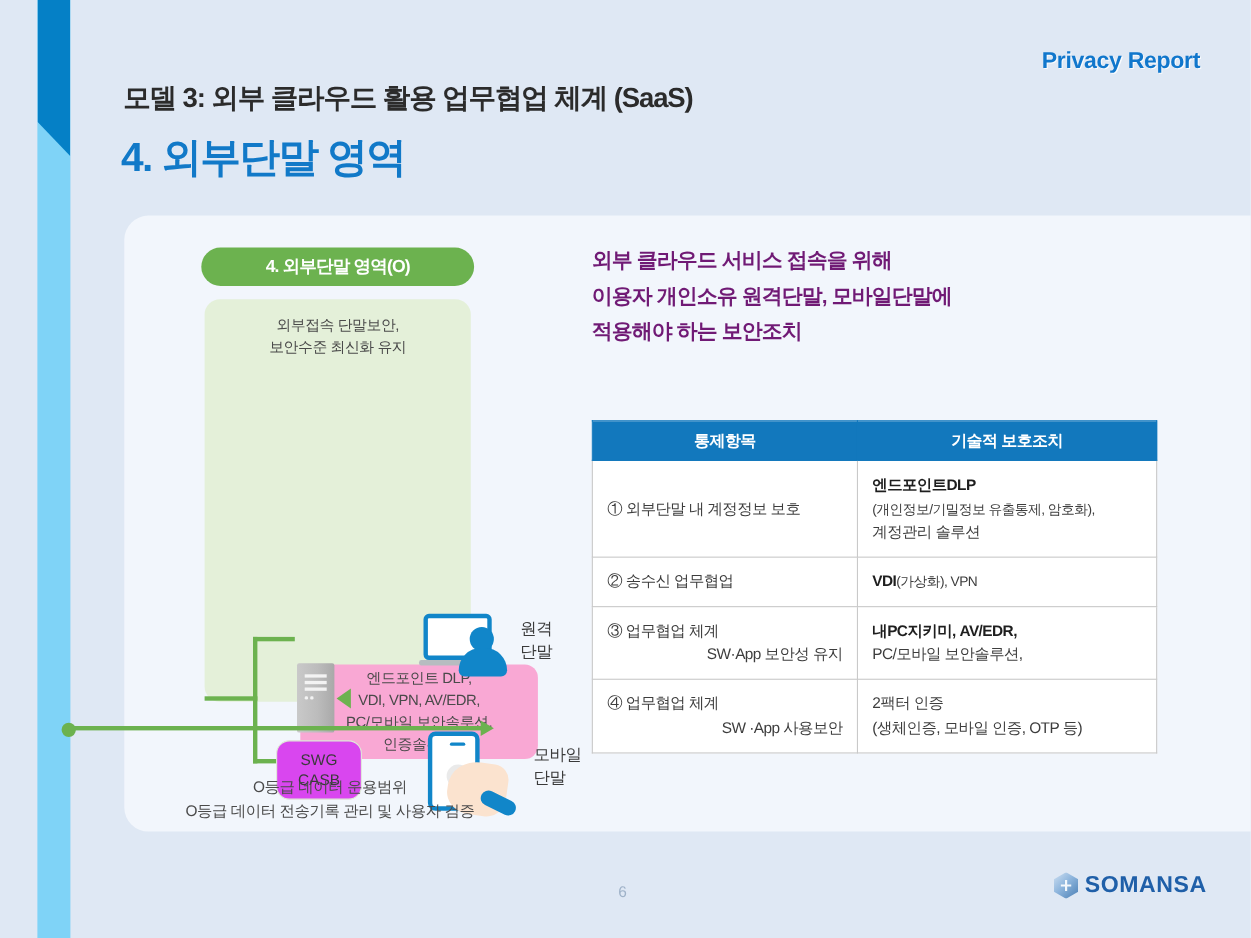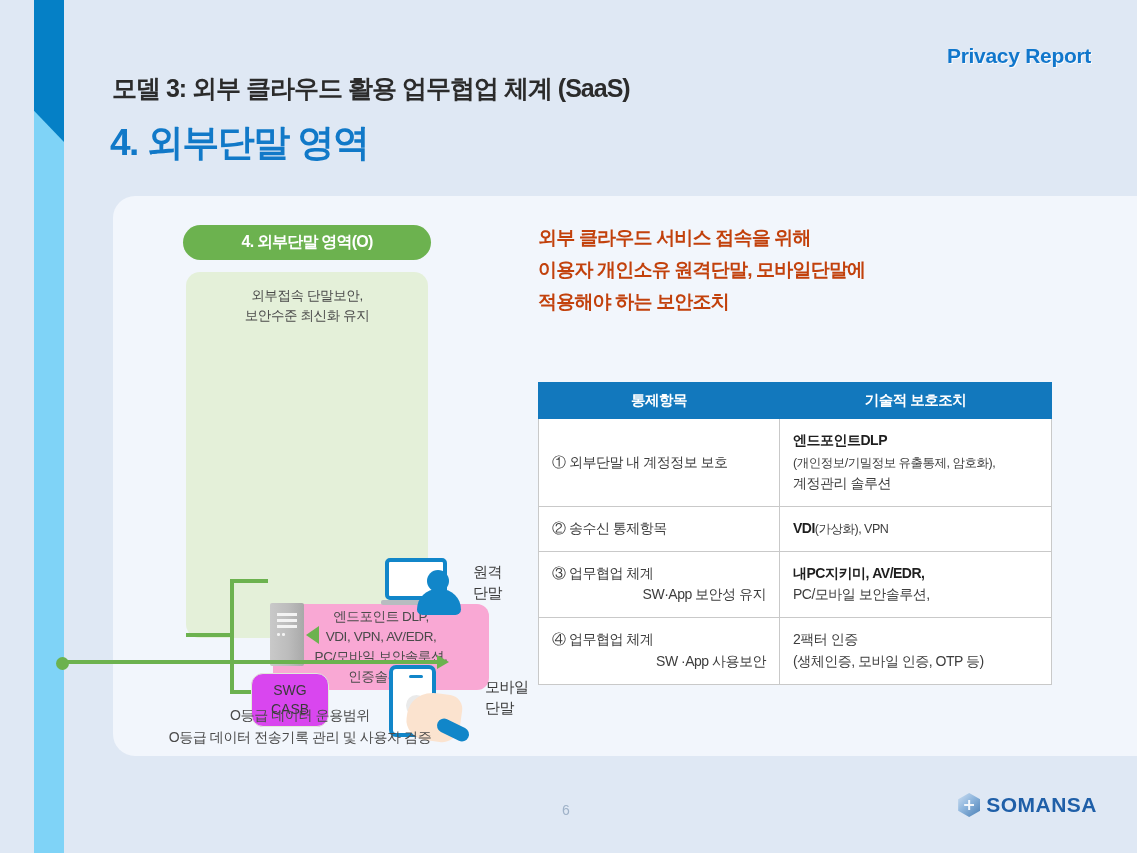--- a/index.html
+++ b/index.html
@@ -362,21 +362,21 @@
     letter-spacing: -0.4px;
   }
 
   
   #lead-text {
     position: absolute;
     left: 538px;
     top: 222px;
     font-size: 19px;
     font-weight: bold;
-    color: #c2410c;
+    color: #701a75;
     line-height: 1.68;
     letter-spacing: -0.8px;
   }
   #measures-table {
     position: absolute;
     left: 538px;
     top: 354px;
     width: 514px;
     border-collapse: collapse;
     background: #ffffff;
@@ -546,21 +546,21 @@
           <span>① 외부단말 내 계정정보 보호</span>
         </td>
         <td>
           <span class="bold-line">엔드포인트DLP</span><br>
           <span class="small-note">(개인정보/기밀정보 유출통제, 암호화),</span><br>
           <span>계정관리 솔루션</span>
         </td>
       </tr>
       <tr>
         <td class="col-item">
-          <span>② 송수신 통제항목</span>
+          <span>② 송수신 업무협업</span>
         </td>
         <td>
           <span class="bold-line">VDI</span><span class="small-note">(가상화), VPN</span>
         </td>
       </tr>
       <tr>
         <td class="col-item">
           <span>③ 업무협업 체계</span><br>
           <span class="cell-line2">SW·App 보안성 유지</span>
         </td>

